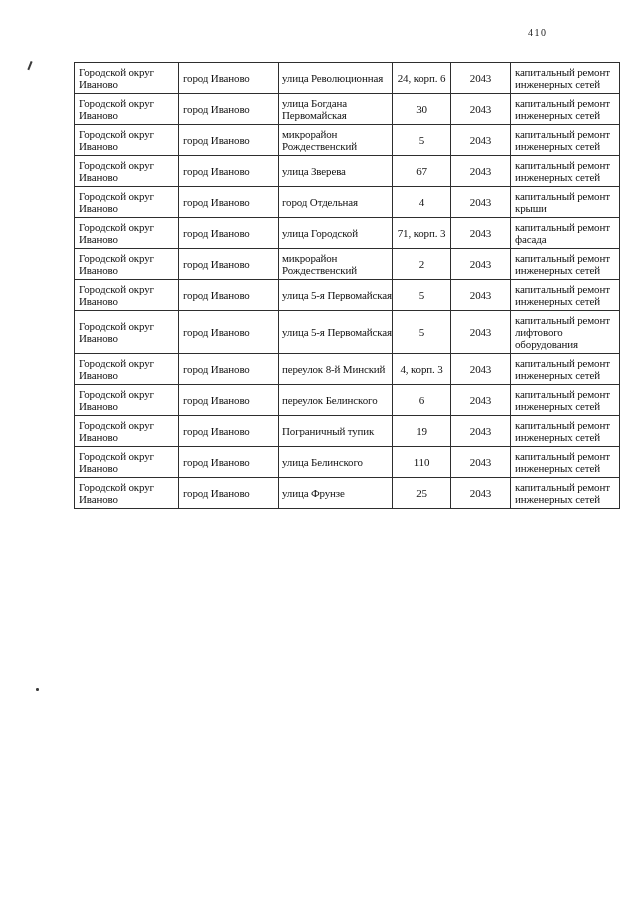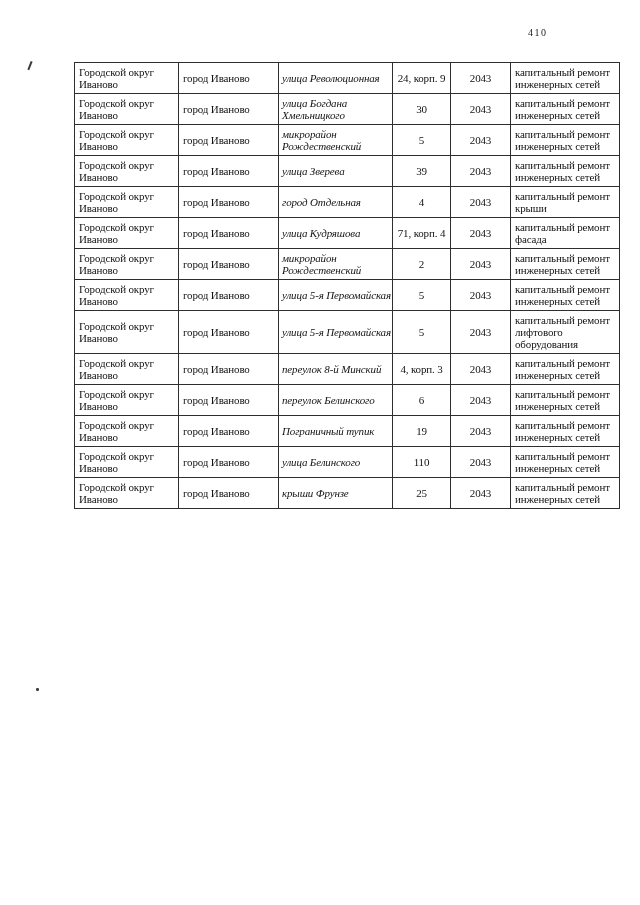--- a/index.html
+++ b/index.html
@@ -47,21 +47,20 @@
     text-align: left;
   }
   table.schedule td:nth-child(4),
   table.schedule td:nth-child(5) {
     text-align: center;
     padding: 3px 1px;
     white-space: nowrap;
   }
   table.schedule td:nth-child(3) {
     padding: 3px 0 3px 3px;
-    font-style: italic;
   }
   .col-district { width: 104px; }
   .col-city     { width: 100px; }
   .col-street   { width: 114px; }
   .col-house    { width: 58px;  }
   .col-year     { width: 60px;  }
   .col-work     { width: 109px; }
 
   .artifact-slash {
     position: absolute;
@@ -96,61 +95,61 @@
       <col class="col-street">
       <col class="col-house">
       <col class="col-year">
       <col class="col-work">
     </colgroup>
     <tbody>
         <tr>
           <td>Городской округ Иваново</td>
           <td>город Иваново</td>
           <td>улица Революционная</td>
-          <td>24, корп. 9</td>
-          <td>2043</td>
-          <td>капитальный ремонт инженерных сетей</td>
-        </tr>
-        <tr>
-          <td>Городской округ Иваново</td>
-          <td>город Иваново</td>
-          <td>улица Богдана Хмельницкого</td>
+          <td>24, корп. 6</td>
+          <td>2043</td>
+          <td>капитальный ремонт инженерных сетей</td>
+        </tr>
+        <tr>
+          <td>Городской округ Иваново</td>
+          <td>город Иваново</td>
+          <td>улица Богдана Первомайская</td>
           <td>30</td>
           <td>2043</td>
           <td>капитальный ремонт инженерных сетей</td>
         </tr>
         <tr>
           <td>Городской округ Иваново</td>
           <td>город Иваново</td>
           <td>микрорайон Рождественский</td>
           <td>5</td>
           <td>2043</td>
           <td>капитальный ремонт инженерных сетей</td>
         </tr>
         <tr>
           <td>Городской округ Иваново</td>
           <td>город Иваново</td>
           <td>улица Зверева</td>
-          <td>39</td>
+          <td>67</td>
           <td>2043</td>
           <td>капитальный ремонт инженерных сетей</td>
         </tr>
         <tr>
           <td>Городской округ Иваново</td>
           <td>город Иваново</td>
           <td>город Отдельная</td>
           <td>4</td>
           <td>2043</td>
           <td>капитальный ремонт крыши</td>
         </tr>
         <tr>
           <td>Городской округ Иваново</td>
           <td>город Иваново</td>
-          <td>улица Кудряшова</td>
-          <td>71, корп. 4</td>
+          <td>улица Городской</td>
+          <td>71, корп. 3</td>
           <td>2043</td>
           <td>капитальный ремонт фасада</td>
         </tr>
         <tr>
           <td>Городской округ Иваново</td>
           <td>город Иваново</td>
           <td>микрорайон Рождественский</td>
           <td>2</td>
           <td>2043</td>
           <td>капитальный ремонт инженерных сетей</td>
@@ -199,20 +198,20 @@
           <td>Городской округ Иваново</td>
           <td>город Иваново</td>
           <td>улица Белинского</td>
           <td>110</td>
           <td>2043</td>
           <td>капитальный ремонт инженерных сетей</td>
         </tr>
         <tr>
           <td>Городской округ Иваново</td>
           <td>город Иваново</td>
-          <td>крыши Фрунзе</td>
+          <td>улица Фрунзе</td>
           <td>25</td>
           <td>2043</td>
           <td>капитальный ремонт инженерных сетей</td>
         </tr>
       </tbody>
   </table>
 </div>
 
 </body></html>

